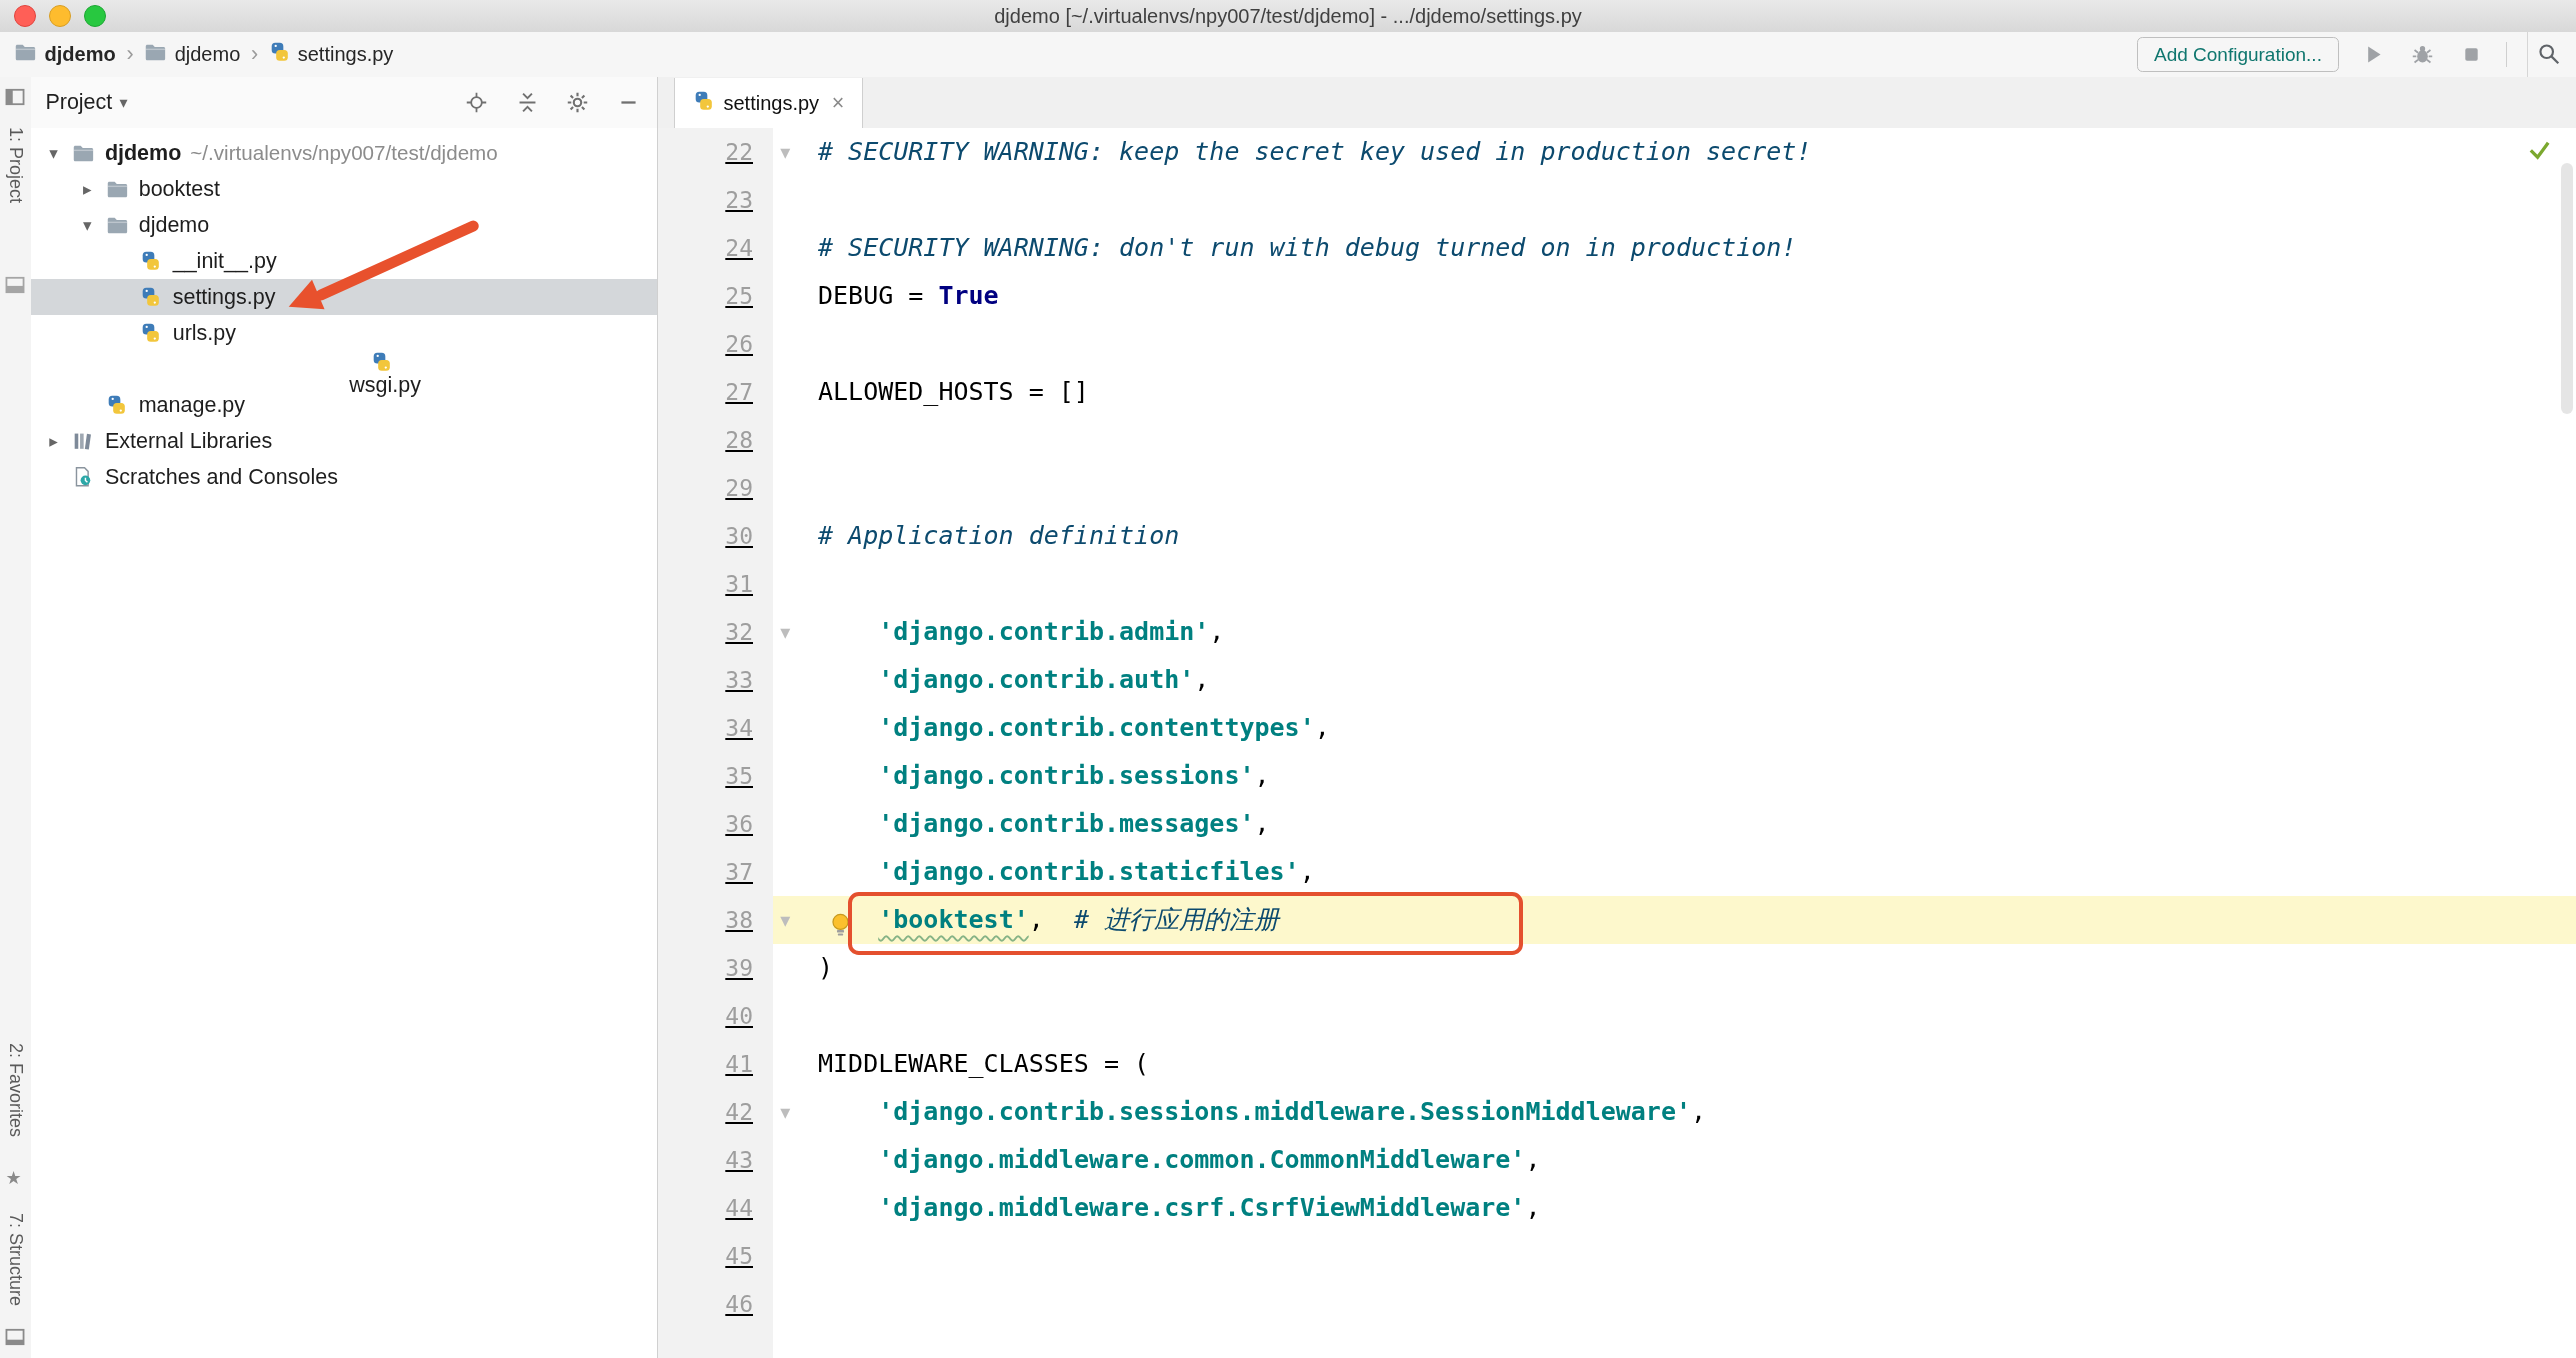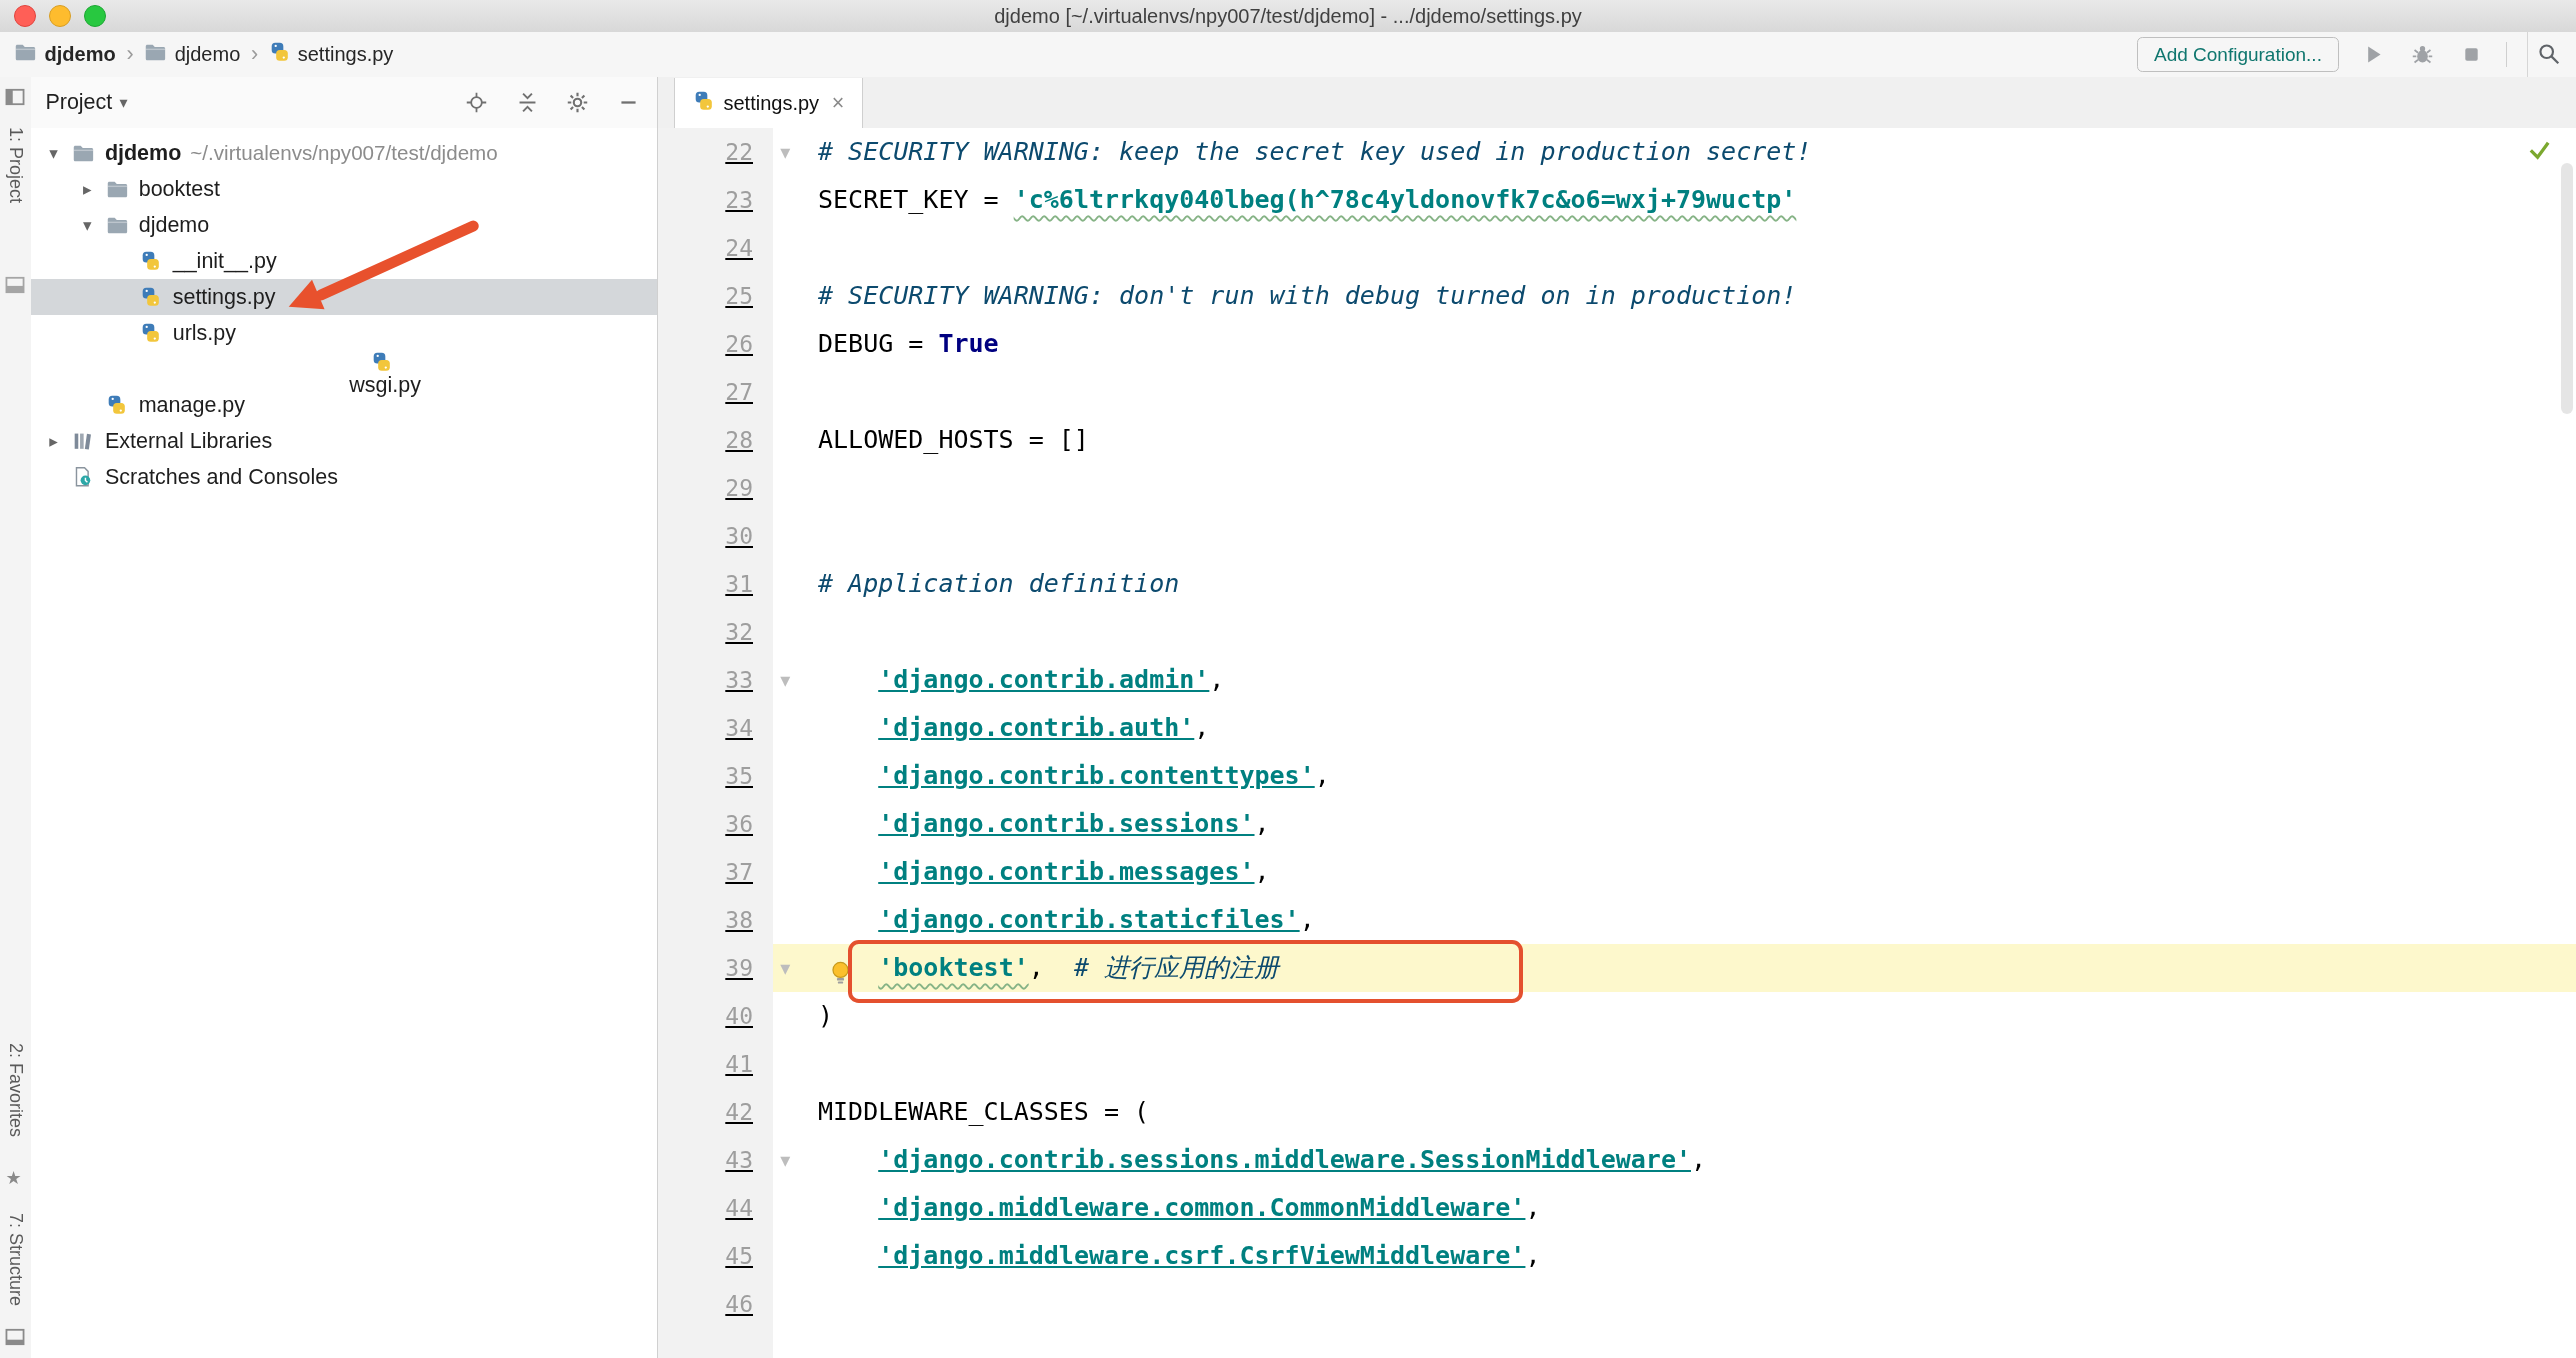--- a/index.html
+++ b/index.html
@@ -61,21 +61,21 @@
   #tab-close{color:#8a8a8a;font-size:21.5px;margin-left:3.6px;cursor:pointer;}
   #editor-body{position:absolute;top:51px;left:0;right:0;bottom:0;display:flex;}
   #gutter{width:115px;background:#f2f2f2;flex:none;text-decoration:underline;}
   .gn{height:48px;line-height:48px;text-align:right;padding-right:20px;
       font-family:"DejaVu Sans Mono",monospace;font-size:23px;color:#9e9e9e;}
   #code{flex:1;position:relative;background:#fff;}
   .cl{height:48px;line-height:48px;white-space:pre;position:relative;padding-left:45px;
       font-family:"DejaVu Sans Mono",monospace;font-size:25px;color:#000;}
   .cl.hl{background:#fdf8cc;}
   .tk-p{color:#000000;}
-  .tk-s{color:#008080;font-weight:bold;text-decoration:underline;}
+  .tk-s{color:#008080;font-weight:bold;}
   .tk-k{color:#000080;font-weight:bold;}
   .tk-c{color:#0c4a6e;font-style:italic;}
   .typo{text-decoration-line:underline;text-decoration-style:wavy;text-decoration-color:#86b386;
         text-decoration-thickness:1.8px;text-underline-offset:7.2px;}
   .foldmark{position:absolute;left:7.2px;top:0;color:#bdbdbd;font-size:20px;font-family:"Liberation Sans",sans-serif;}
   .bulbwrap{position:absolute;left:56px;top:10.8px;}
   .annbox{position:absolute;left:75px;top:-3.6px;width:675px;height:63px;border:4.5px solid #e4502e;
           border-radius:10.8px;pointer-events:none;box-sizing:border-box;}
   #inspect-check{position:absolute;right:23px;top:59px;}
   #scroll-thumb{position:absolute;right:2.7px;top:86px;width:12.6px;height:251px;border-radius:6.3px;background:rgba(0,0,0,0.10);}
@@ -361,21 +361,20 @@
         <div class="gn">40</div>
         <div class="gn">41</div>
         <div class="gn">42</div>
         <div class="gn">43</div>
         <div class="gn">44</div>
         <div class="gn">45</div>
         <div class="gn">46</div>
       </div>
     <div id="code">
         <div class="cl"><span class="foldmark">▾</span><span class="tk-c"># SECURITY WARNING: keep the secret key used in production secret!</span></div>
-        <div class="cl"><span class="tk-p">SECRET_KEY = </span><span class="tk-s typo">'c%6ltrrkqy040lbeg(h^78c4yldonovfk7c&amp;o6=wxj+79wuctp'</span></div>
         <div class="cl"></div>
         <div class="cl"><span class="tk-c"># SECURITY WARNING: don't run with debug turned on in production!</span></div>
         <div class="cl"><span class="tk-p">DEBUG = </span><span class="tk-k">True</span></div>
         <div class="cl"></div>
         <div class="cl"><span class="tk-p">ALLOWED_HOSTS = []</span></div>
         <div class="cl"></div>
         <div class="cl"></div>
         <div class="cl"><span class="tk-c"># Application definition</span></div>
         <div class="cl"></div>
         <div class="cl"><span class="foldmark">▾</span><span class="tk-p">    </span><span class="tk-s">'django.contrib.admin'</span><span class="tk-p">,</span></div>

